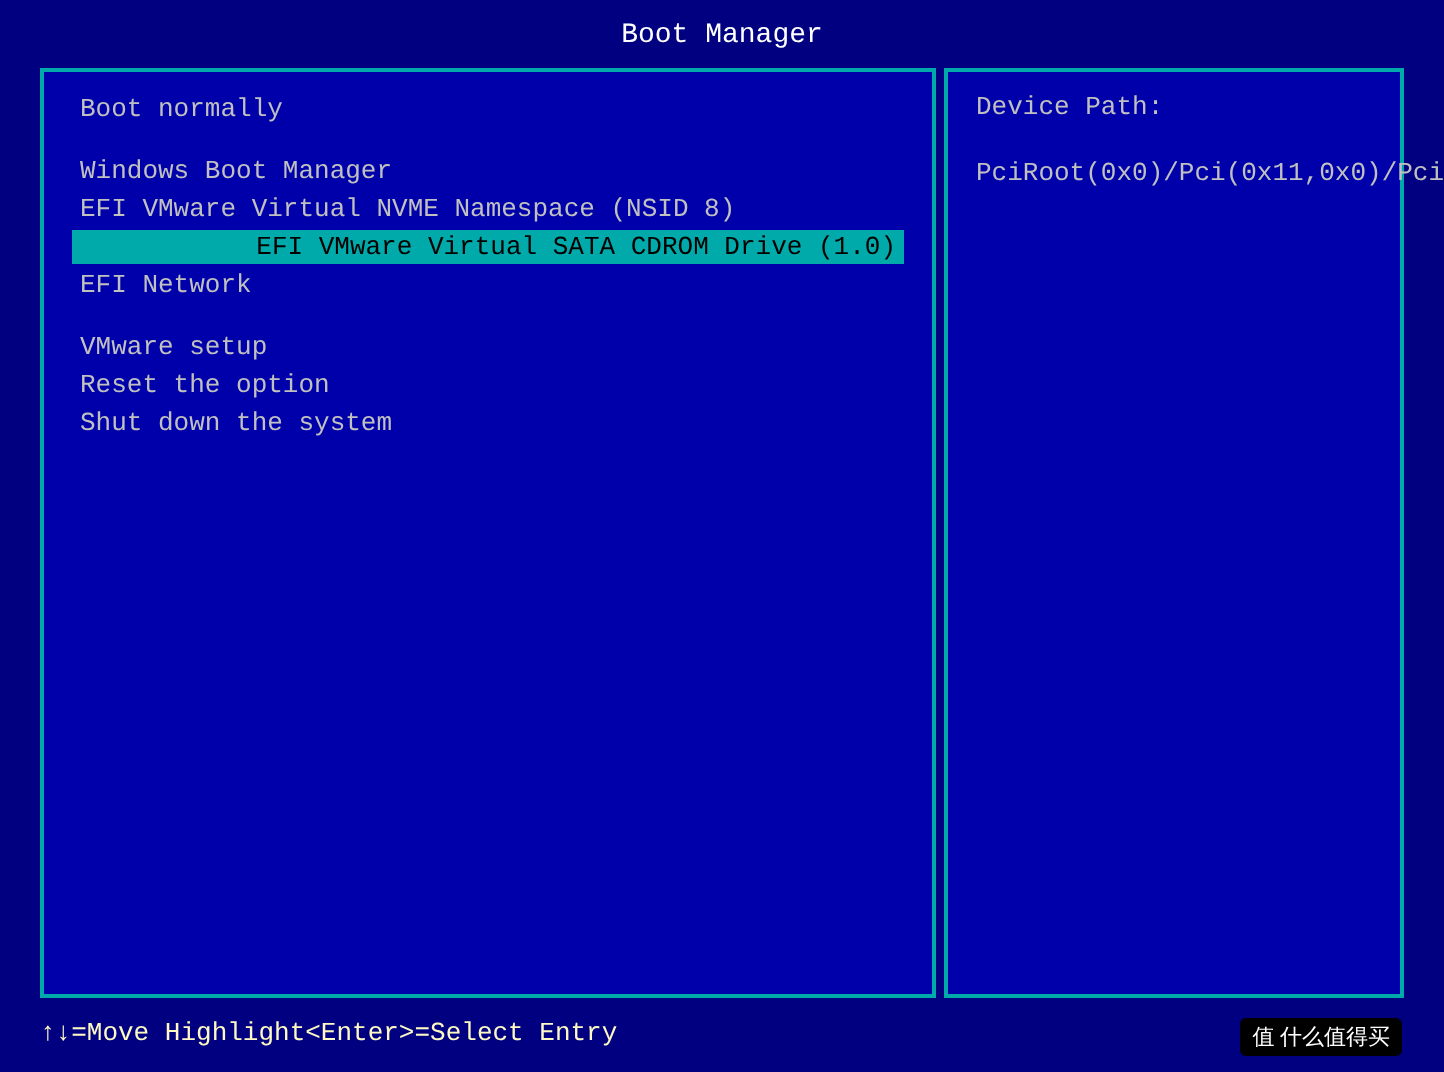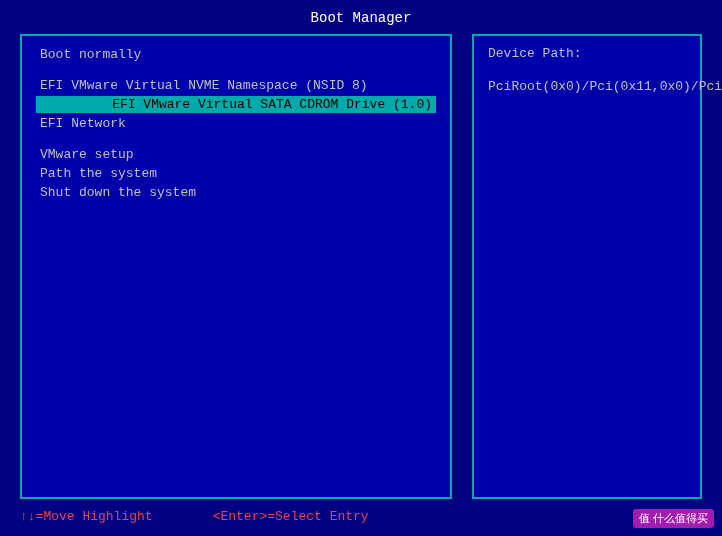--- a/index.html
+++ b/index.html
@@ -30,21 +30,21 @@
       font-weight: normal;
       margin-bottom: 8px;
       font-size: 14px;
     }
 
     .main-content {
       display: flex;
       flex-direction: row;
       width: 100%;
       flex: 1;
-      gap: 20px;
+      gap: 4px;
     }
 
     .left-panel {
       background-color: #0000aa;
       border: 2px solid #00aaaa;
       flex: 1;
       padding: 10px 14px;
       display: flex;
       flex-direction: column;
       gap: 2px;
@@ -87,55 +87,55 @@
       color: #c0c0c0;
       font-size: 13px;
       line-height: 1.5;
     }
 
     .status-bar {
       width: 100%;
       display: flex;
       flex-direction: row;
       justify-content: flex-start;
-      gap: 60px;
-      color: #ef4444;
+      color: #fef9c3;
       font-size: 13px;
       margin-top: 8px;
       padding: 2px 0;
     }
 
     .watermark {
       position: absolute;
       bottom: 8px;
-      right: 8px;
-      background-color: #a21caf;
+      right: 21px;
+      background-color: #000000;
       color: #fff;
       font-size: 11px;
       padding: 2px 6px;
       border-radius: 3px;
-      font-family: Liberation Sans, sans-serif;
+      font-family: Liberation Serif, serif;
     }
   </style>
 </head>
 <body>
 
 <div class="title-bar">Boot Manager</div>
 
 <div class="main-content">
   <div class="left-panel">
 
   <div class="menu-item">Boot normally</div>
       <div class="menu-spacer"></div>
+      <div class="menu-item">Windows Boot Manager</div>
       <div class="menu-item">EFI VMware Virtual NVME Namespace (NSID 8)</div>
       <div class="menu-item selected">EFI VMware Virtual SATA CDROM Drive (1.0)</div>
       <div class="menu-item">EFI Network</div>
       <div class="menu-spacer"></div>
       <div class="menu-item">VMware setup</div>
-      <div class="menu-item">Path the system</div>
+      <div class="menu-item">Reset the option</div>
       <div class="menu-item">Shut down the system</div>
     </div>
   <div class="right-panel">
     <div class="device-path-label">Device Path:</div>
     <div class="device-path-value">PciRoot(0x0)/Pci(0x11,0x0)/Pci(0x4,0x0)/Sata(0x1,0x0,0x0)</div>
   </div>
 </div>
 
 <div class="status-bar">
   <span>↑↓=Move Highlight</span>

